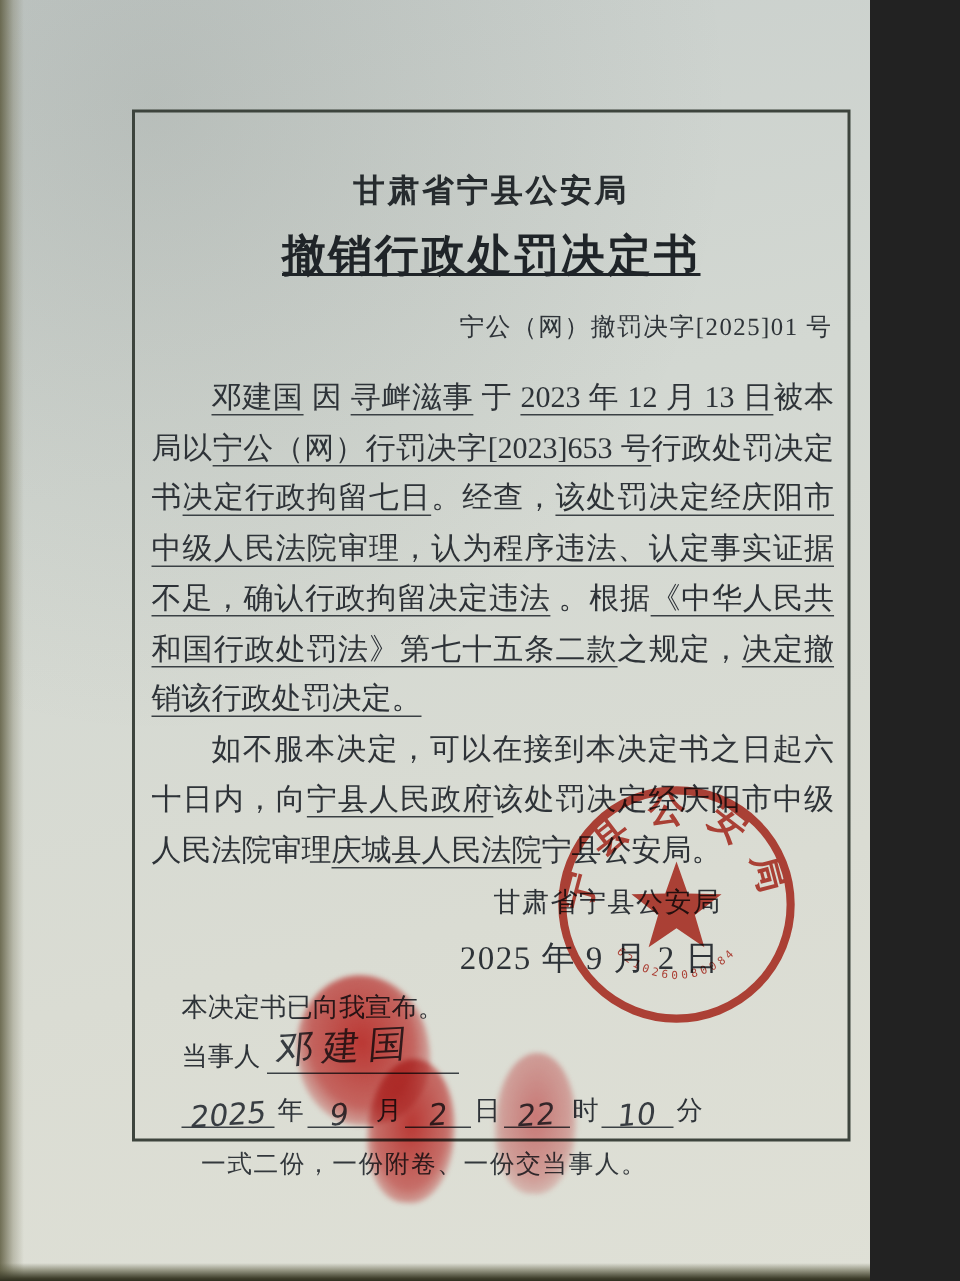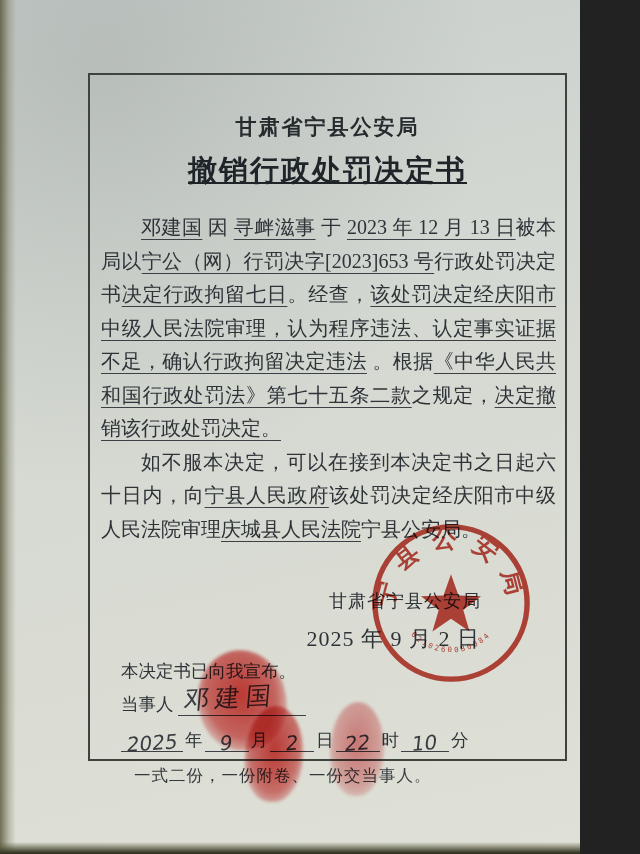--- a/index.html
+++ b/index.html
@@ -70,20 +70,21 @@
 </style>
 </head>
 <body>
 
 <div class="stage">
   <div class="edge-left"></div>
 
   <div class="frame">
     <div class="issuer">甘肃省宁县公安局</div>
     <div class="doc-title">撤销行政处罚决定书</div>
+    <div class="doc-number">宁公（网）撤罚决字[2025]01 号</div>
 
     <div class="body-text">
       <p><span class="seg u">邓建国</span><span class="seg"> 因 </span><span class="seg u">寻衅滋事</span><span class="seg"> 于 </span><span class="seg u">2023 年 12 月 13 日</span><span class="seg">被本局以</span><span class="seg u">宁公（网）行罚决字[2023]653 号</span><span class="seg">行政处罚决定书</span><span class="seg u">决定行政拘留七日</span><span class="seg">。经查，</span><span class="seg u">该处罚决定经庆阳市中级人民法院审理，认为程序违法、认定事实证据不足，确认行政拘留决定违法</span><span class="seg"> 。根据</span><span class="seg u">《中华人民共和国行政处罚法》第七十五条二款</span><span class="seg">之规定，</span><span class="seg u">决定撤销该行政处罚决定。</span></p>
       <p><span class="seg">如不服本决定，可以在接到本决定书之日起六十日内，向</span><span class="seg u">宁县人民政府</span><span class="seg">该处罚决定经庆阳市中级人民法院审理</span><span class="seg u">庆城县人民法院</span><span class="seg">宁县公安局。</span></p>
     </div>
 
     <div class="sig-agency">甘肃省宁县公安局</div>
     <div class="sig-date">2025 年 9 月 2 日</div>
 
     <svg class="seal" viewBox="0 0 170 170">

